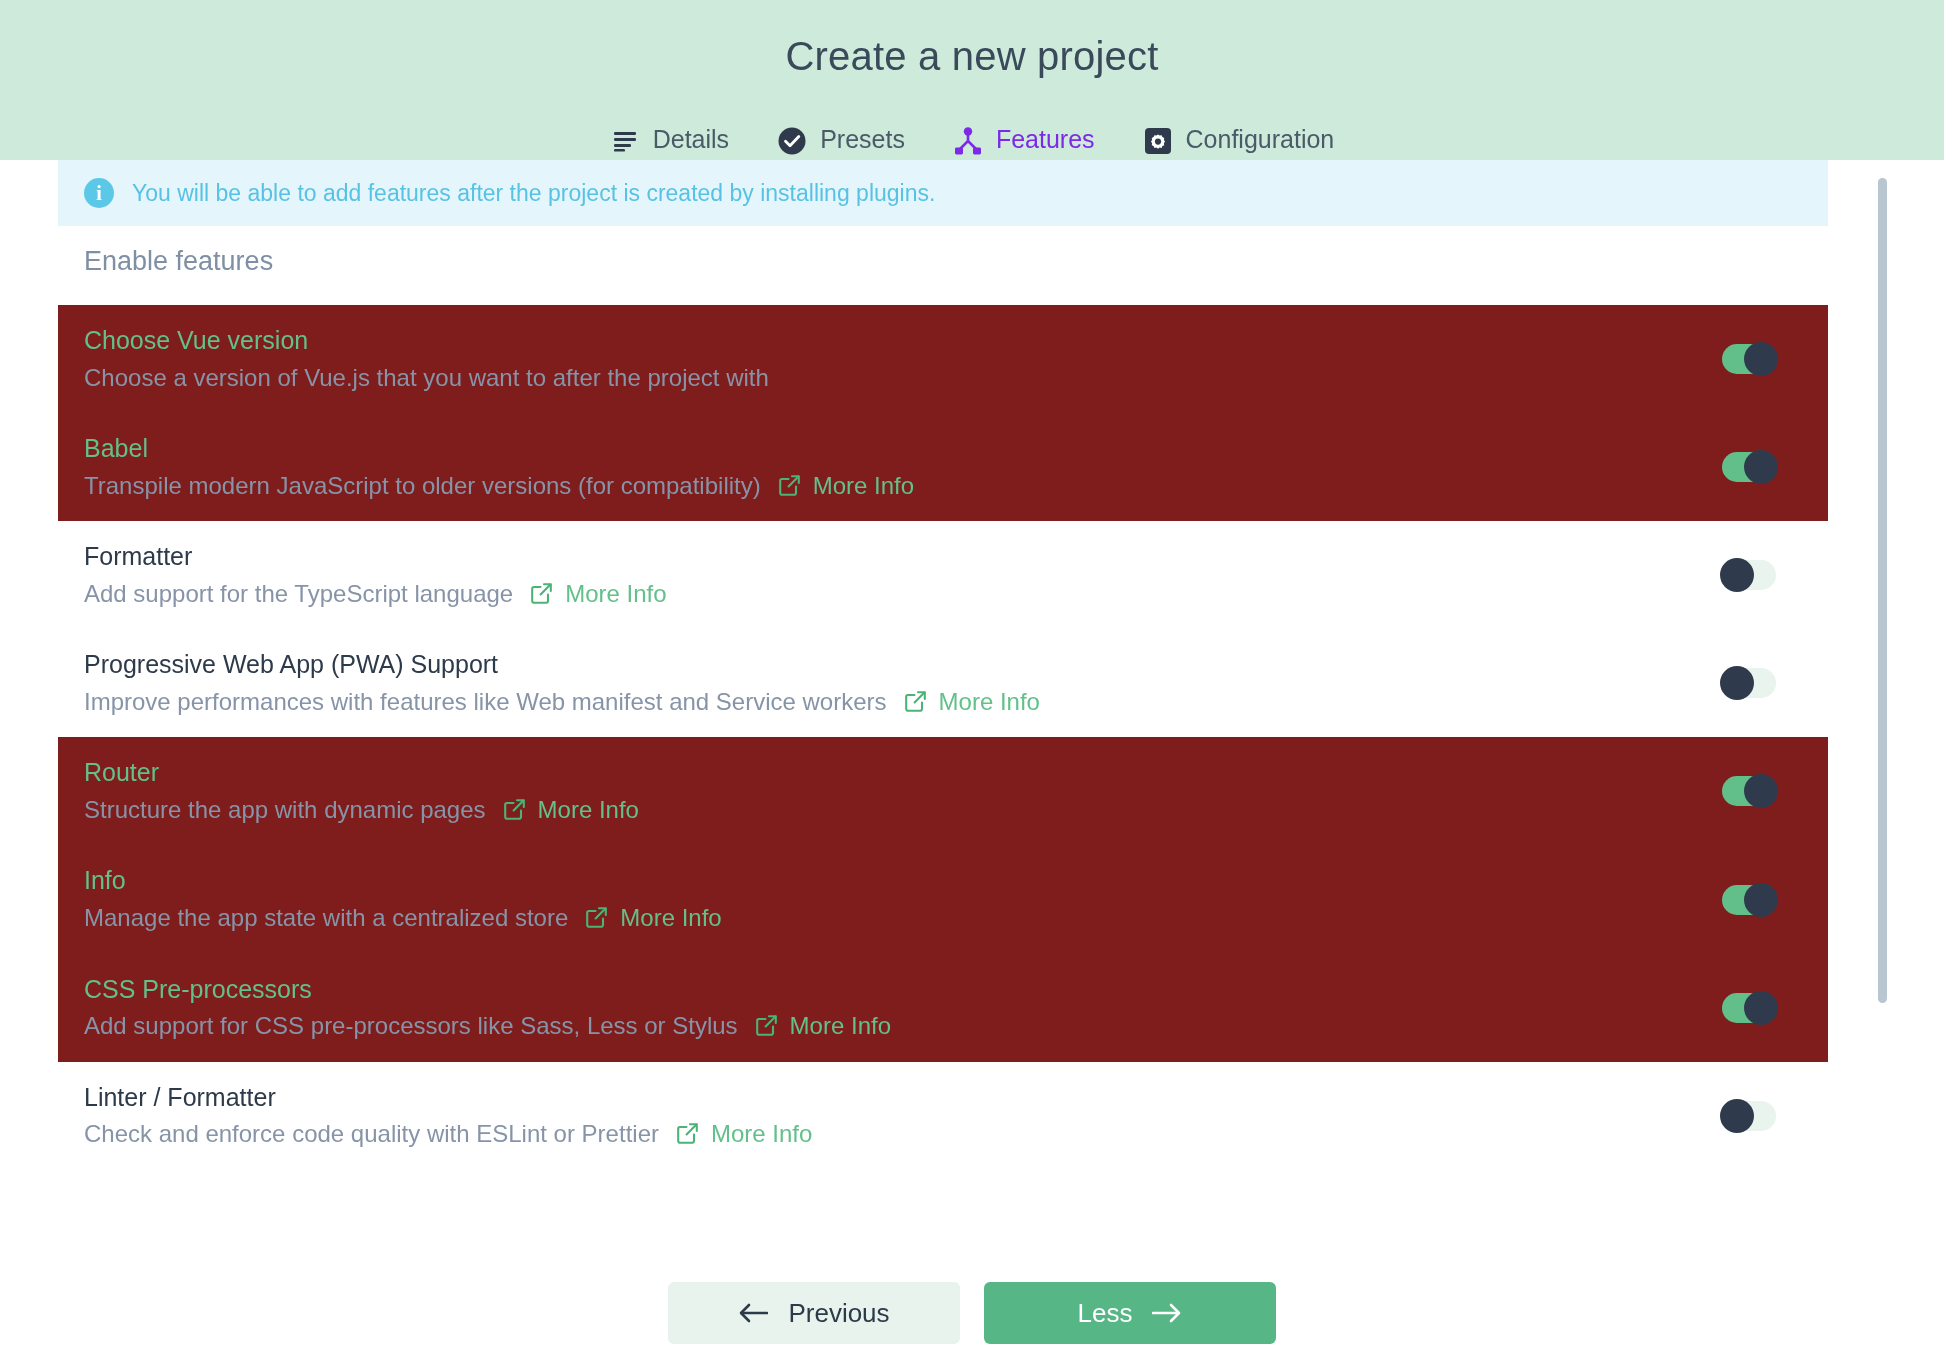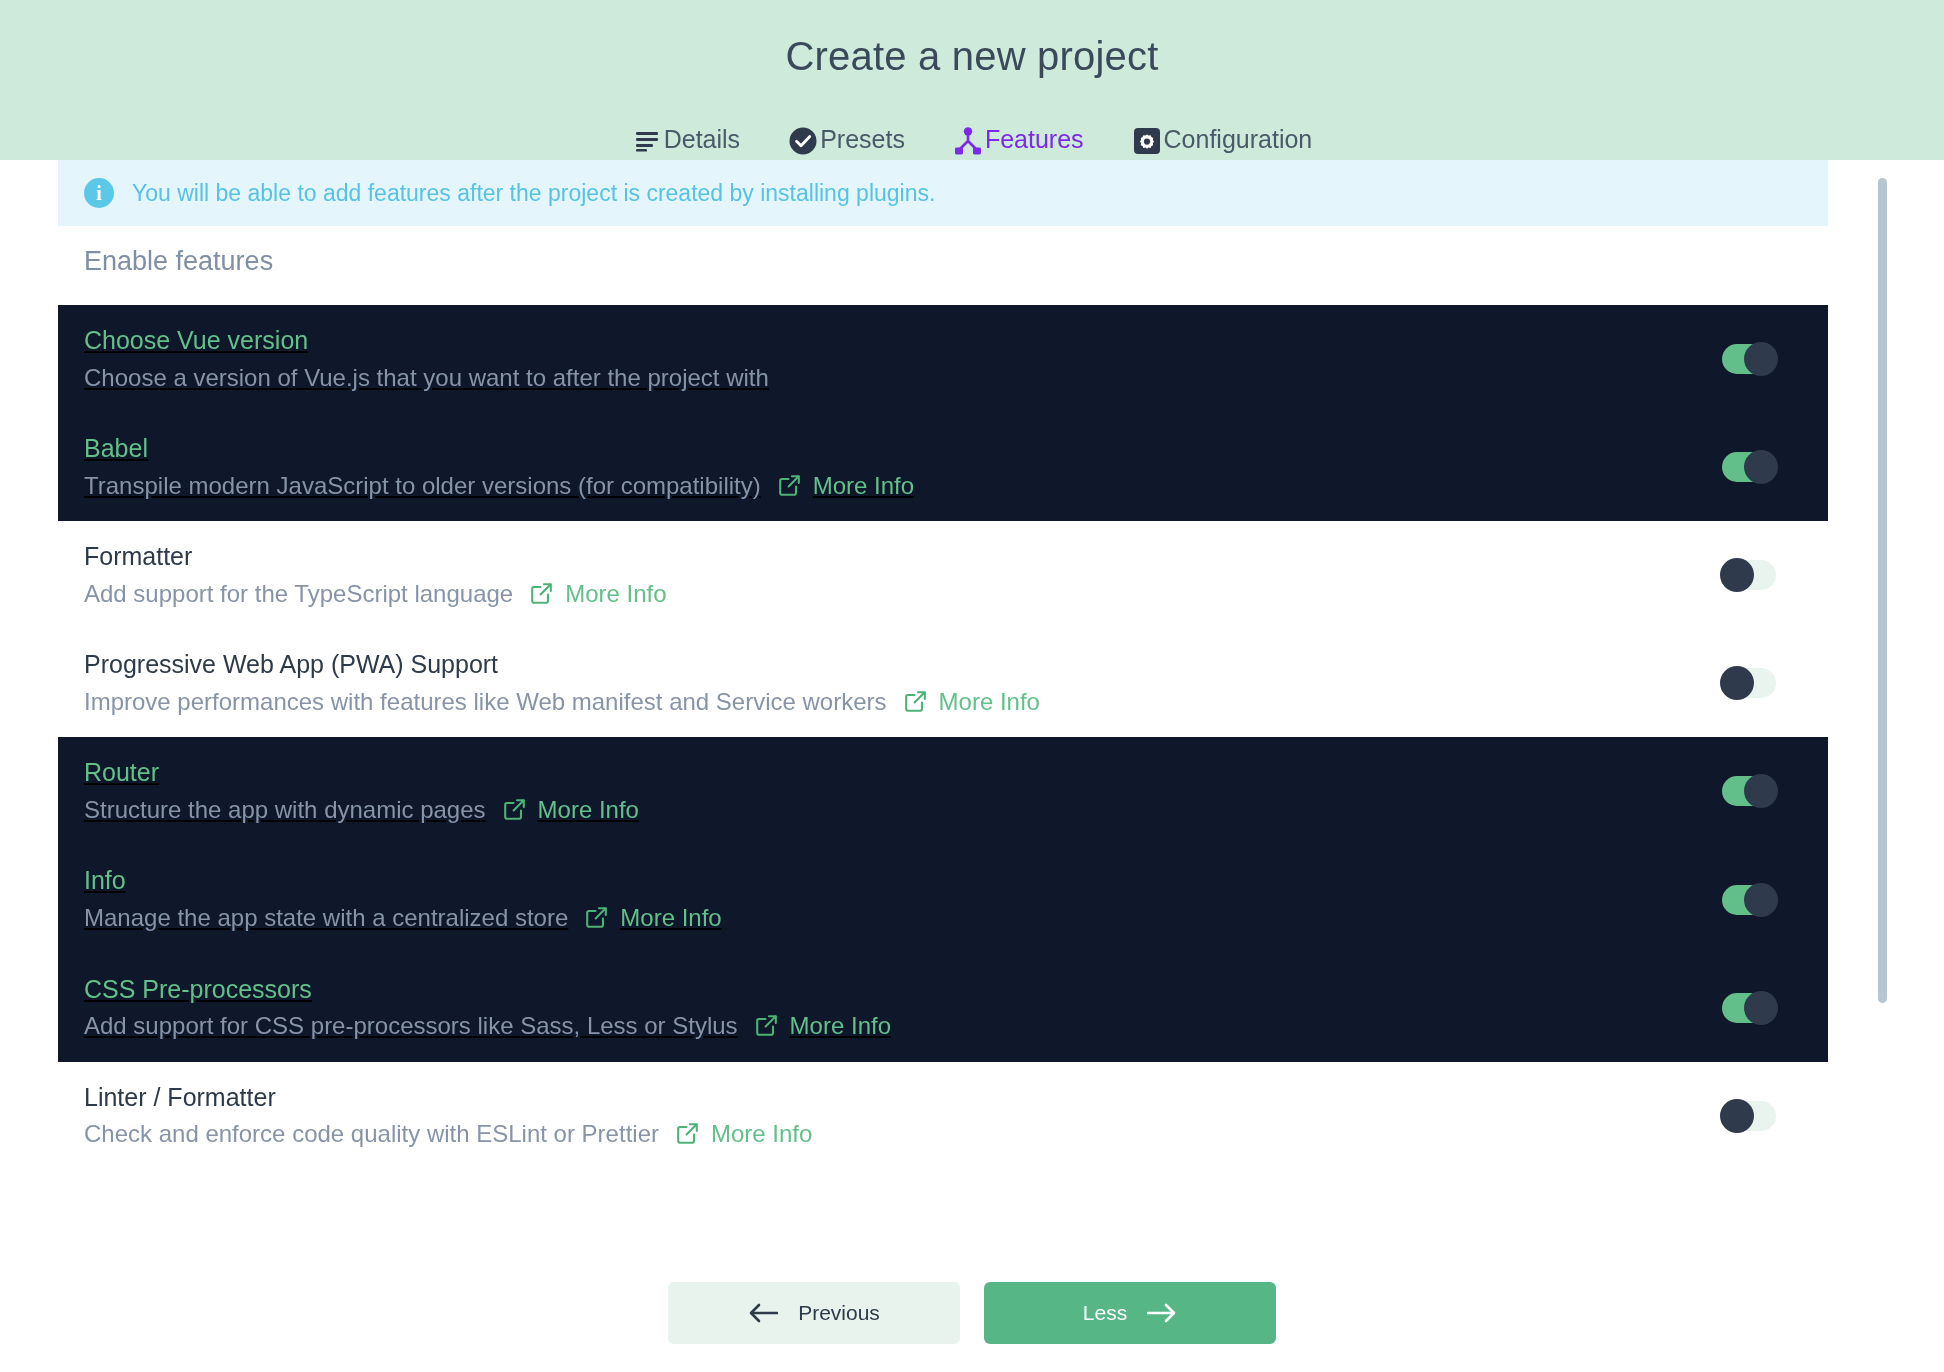--- a/index.html
+++ b/index.html
@@ -44,21 +44,21 @@
     display: flex;
     align-items: flex-end;
     gap: 0px;
     margin-top: 28px;
     height: 72px;
   }
 
   .tab {
     display: flex;
     align-items: center;
-    gap: 2px;
+    gap: 13px;
     padding: 0 24px;
     height: 68px;
     cursor: pointer;
     position: relative;
     color: #4a5a68;
     font-size: 25px;
   }
 
   .tab .tab-label { line-height: 1; padding-bottom: 4px; }
 
@@ -123,21 +123,21 @@
   .rows { display: flex; flex-direction: column; }
 
   .feature-row {
     display: flex;
     align-items: center;
     justify-content: space-between;
     padding: 22px 26px 22px 26px;
     min-height: 108px;
     cursor: pointer;
   }
-  .feature-row.on  { background: #0f172a; text-decoration: underline; }
+  .feature-row.on  { background: #7f1d1d; }
   .feature-row.off { background: #ffffff; }
 
   .row-texts { display: flex; flex-direction: column; gap: 9px; }
 
   .row-title { font-size: 25px; line-height: 1.1; }
   .feature-row.on  .row-title { color: #63c08a; }
   .feature-row.off .row-title { color: #2d3a4a; }
 
   .row-desc {
     font-size: 24px;
@@ -212,21 +212,21 @@
   }
 
   .btn {
     display: flex;
     align-items: center;
     justify-content: center;
     gap: 20px;
     height: 62px;
     border: none;
     border-radius: 6px;
-    font-size: 21px;
+    font-size: 26px;
     cursor: pointer;
     font-family: "Liberation Sans", sans-serif;
   }
   .btn-prev {
     background: #e7f3ec;
     color: #2d3a4a;
     width: 292px;
   }
   .btn-next {
     background: #57b685;

